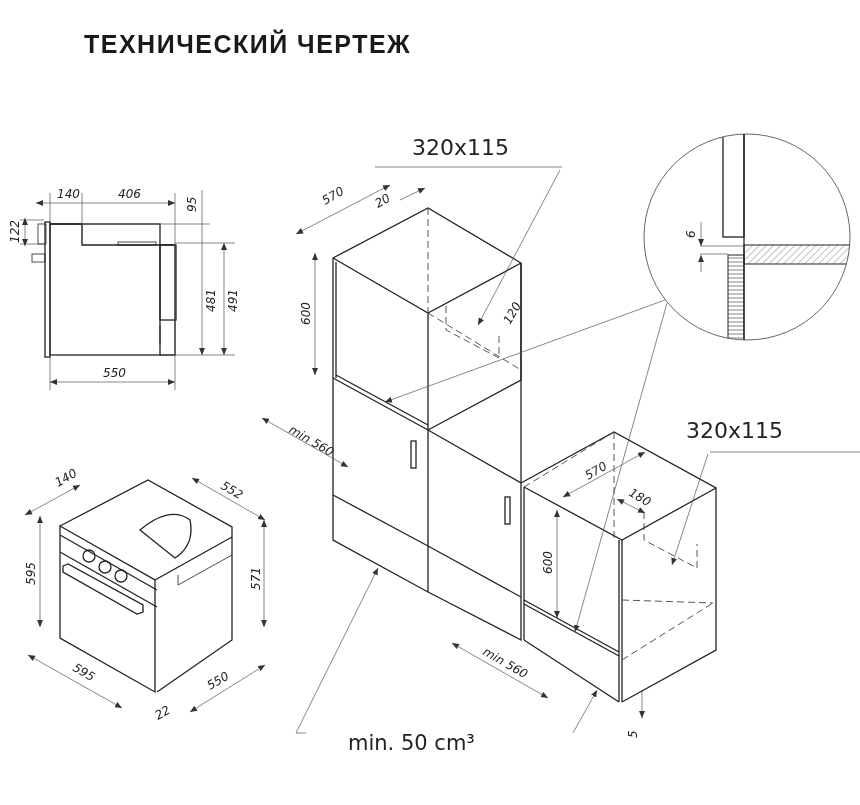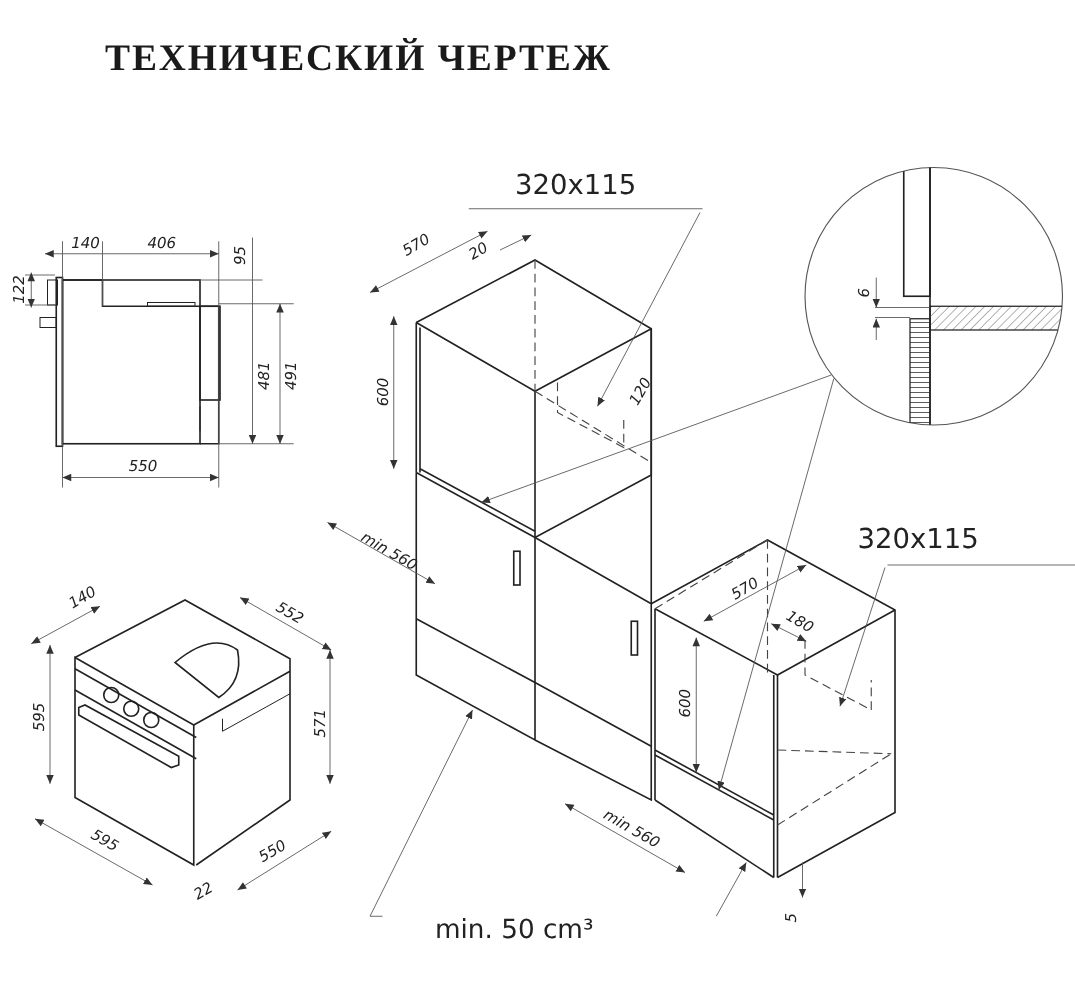--- a/index.html
+++ b/index.html
@@ -1,17 +1,17 @@
 <!DOCTYPE html>
 <html><head>
 <meta charset="utf-8">
 <style>
   html,body{margin:0;padding:0;background:#ffffff;}
   body{width:860px;height:805px;position:relative;overflow:hidden;font-family:"DejaVu Sans",sans-serif;}
-  .title{position:absolute;left:84px;top:30px;font-family:Liberation Serif, serif;font-weight:bold;font-size:30px;letter-spacing:1.5px;color:#1a1a1a;}
+  .title{position:absolute;left:84px;top:30px;font-family:Liberation Sans, sans-serif;font-weight:bold;font-size:25px;letter-spacing:1.5px;color:#1a1a1a;}
   svg{position:absolute;left:0;top:0;}
   .ln{stroke:#222;stroke-width:1.3;fill:none;}
   .th{stroke:#222;stroke-width:0.8;fill:none;}
   .dim{stroke:#555;stroke-width:0.7;fill:none;}
   .dash{stroke:#444;stroke-width:0.9;fill:none;stroke-dasharray:7 4;}
   .dt{font-family:"DejaVu Sans",sans-serif;font-style:italic;font-size:12px;fill:#222;}
   .big{font-family:"DejaVu Sans",sans-serif;font-size:22px;fill:#222;}
   .note{font-family:"DejaVu Sans",sans-serif;font-size:21px;fill:#222;}
 </style>
 </head>

